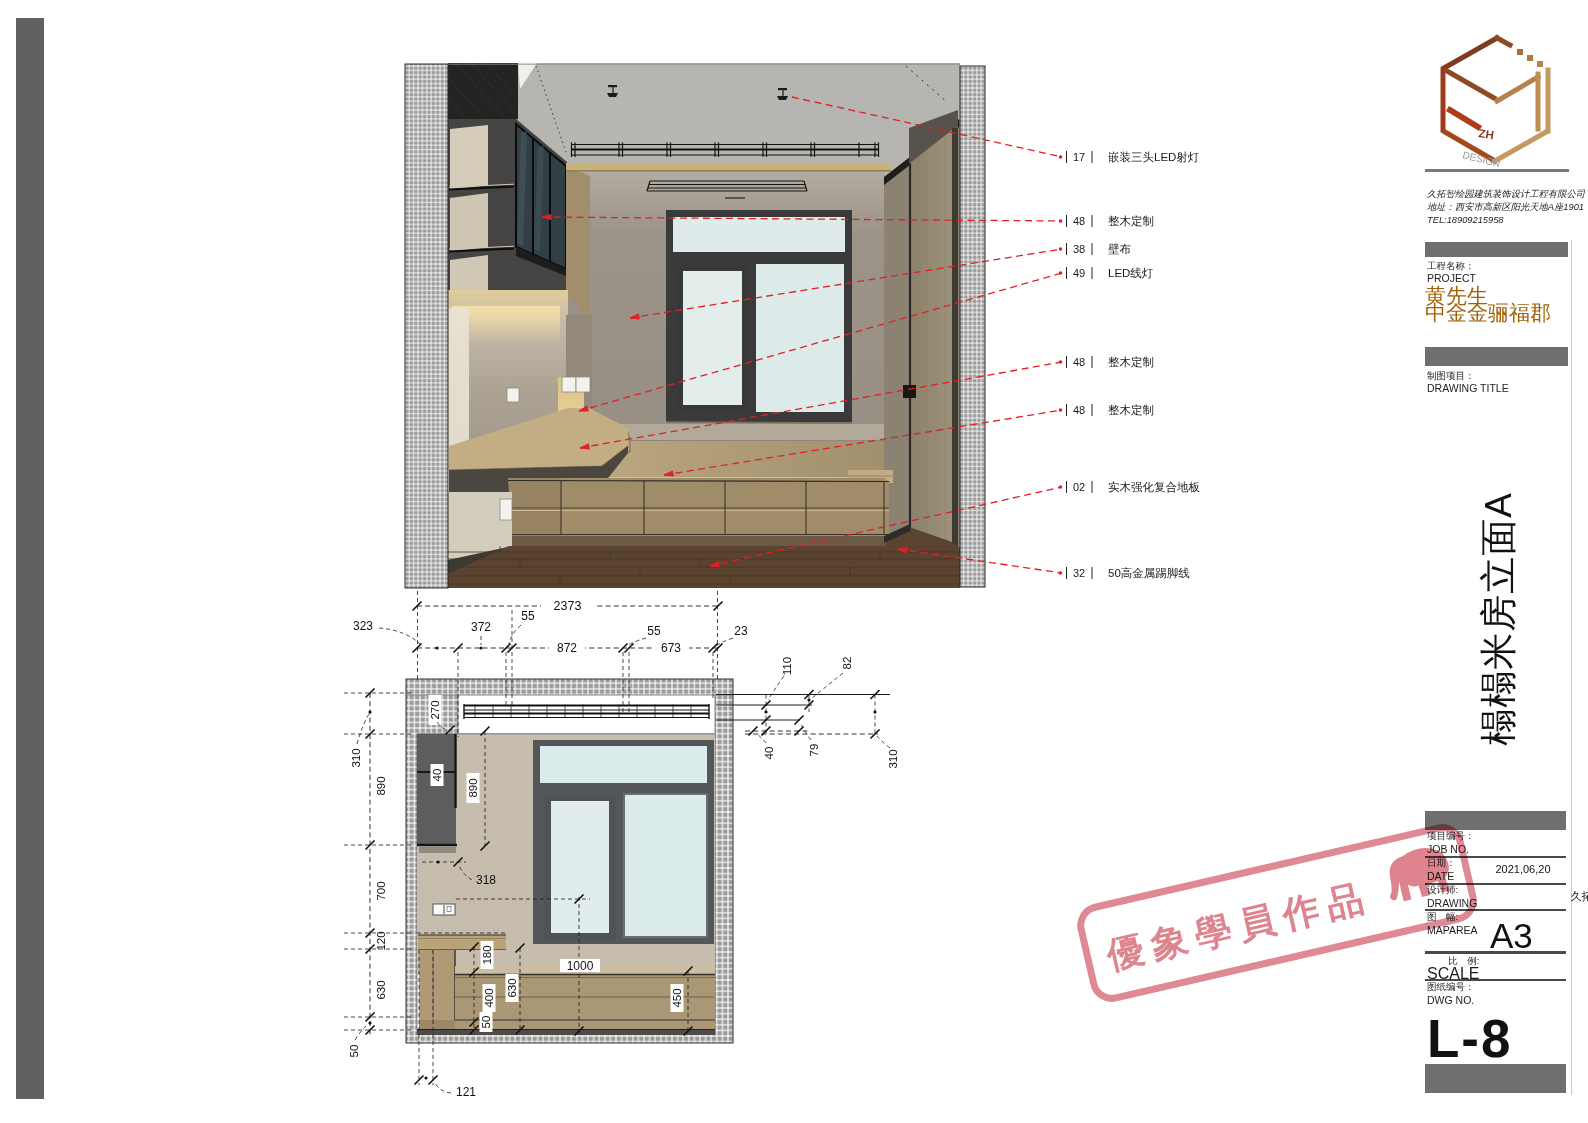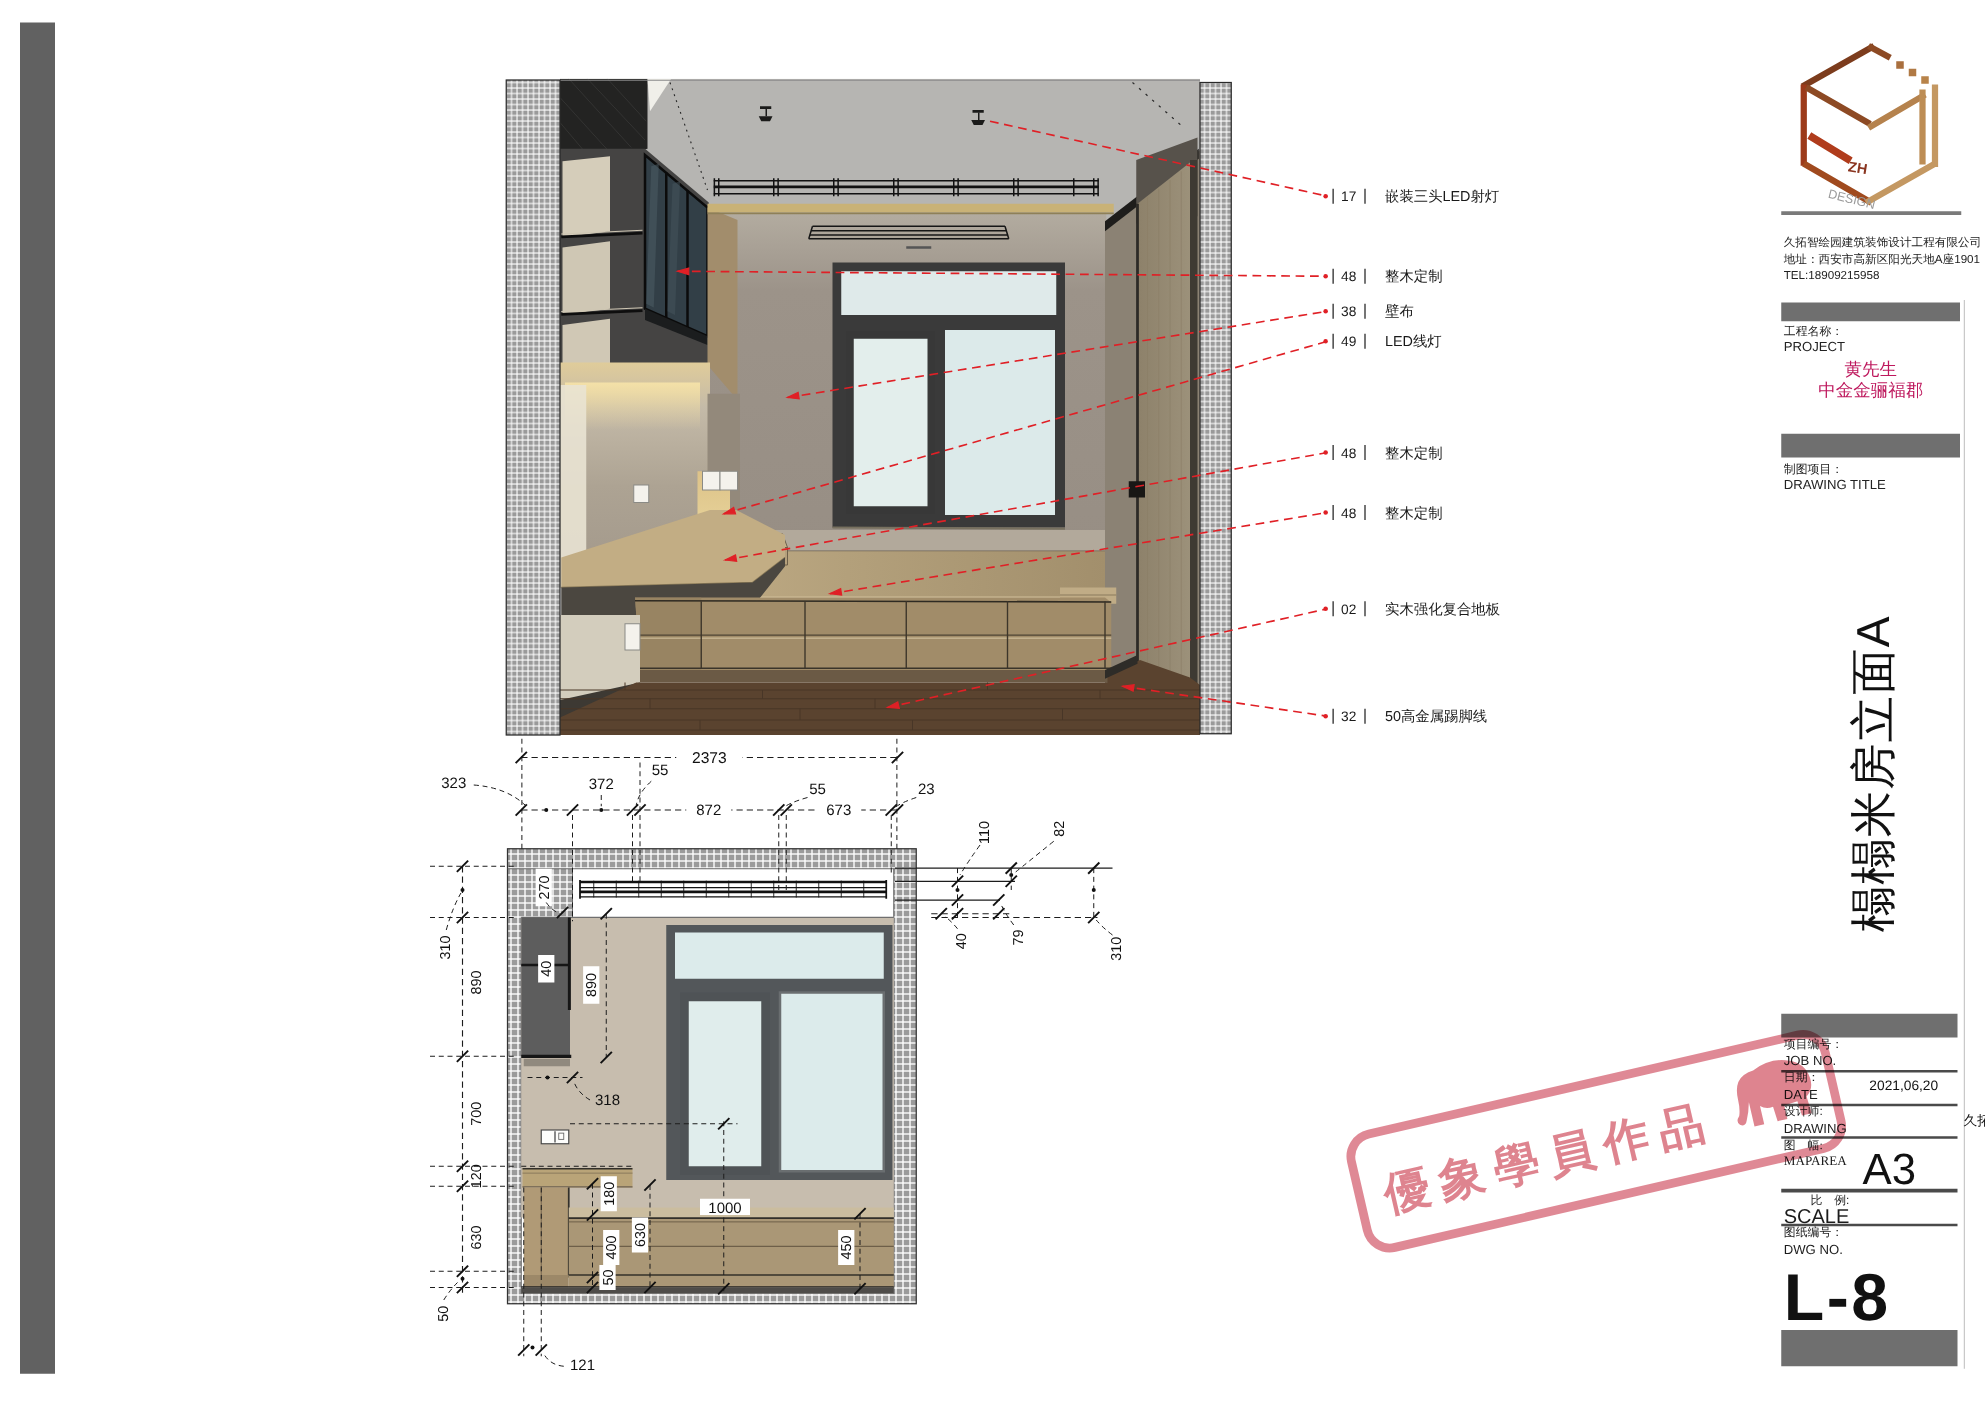--- a/index.html
+++ b/index.html
@@ -579,42 +579,42 @@
 <path d="M 25 107 L 75 136" stroke="#a04a1e" stroke-width="5"></path>
 <path d="M 75 136 L 126 107" stroke="#c49862" stroke-width="5"></path>
 <path d="M 30 85 L 58 102" stroke="#b03c1c" stroke-width="6"></path>
 </g>
 <text x="58" y="112" font-size="11.5" fill="#8a3520" font-weight="bold" transform="rotate(9 58 112)">ZH</text>
 <text x="42" y="133" font-size="10" fill="#9a9a9a" transform="rotate(14 42 133)">DESIGN</text>
 </svg>
 
 <div class="abs" style="left:1425px;top:169px;width:144px;height:3px;background:#7a7a7a;"></div>
 
-<div class="abs" style="left:1427px;top:188px;width:160px;font-size:9.3px;line-height:13px;color:#222;">久拓智绘园建筑装饰设计工程有限公司<br>地址：西安市高新区阳光天地A座1901<br>TEL:18909215958</div>
+<div class="abs" style="left:1427px;top:188px;width:160px;font-size:9.3px;line-height:13px;color:#222;font-style:italic;">久拓智绘园建筑装饰设计工程有限公司<br>地址：西安市高新区阳光天地A座1901<br>TEL:18909215958</div>
 
 <div class="abs" style="left:1425px;top:242px;width:143px;height:15px;background:#6f6f6f;"></div>
 
 <div class="abs" style="left:1427px;top:260px;font-size:9.5px;color:#222;line-height:12px;">工程名称：<br><span style="font-size:10.5px;">PROJECT</span></div>
-<div class="abs" style="left:1425px;top:287px;width:143px;text-align:center;font-size:14px;color:#be185d;line-height:17px;">黄先生<br>中金金骊福郡</div>
+<div class="abs" style="left:1425px;top:287px;width:143px;text-align:left;font-size:21px;color:#a16207;line-height:17px;">黄先生<br>中金金骊福郡</div>
 
 <div class="abs" style="left:1425px;top:347px;width:143px;height:19px;background:#6f6f6f;"></div>
 
 <div class="abs" style="left:1427px;top:369px;font-size:9.5px;color:#222;line-height:13px;">制图项目：<br><span style="font-size:10.5px;">DRAWING TITLE</span></div>
 
 <div class="abs" style="left:1499px;top:615px;width:0;height:0;">
     <div style="position:absolute;left:-150px;top:-21px;width:300px;text-align:center;transform:rotate(-90deg);font-size:37px;color:#111;letter-spacing:1px;white-space:nowrap;">榻榻米房立面A</div>
   </div>
 
 <div class="abs" style="left:1425px;top:811px;width:141px;height:19px;background:#6f6f6f;"></div>
 <div class="abs" style="left:1427px;top:830px;font-size:9.5px;color:#1c1c1c;line-height:12.5px;">项目编号：<br><span style="font-size:10.5px;">JOB NO.</span></div>
 <div class="abs" style="left:1427px;top:857px;font-size:9.5px;color:#1c1c1c;line-height:12.5px;">日期：<br><span style="font-size:10.5px;">DATE</span></div>
 <div class="abs" style="left:1480px;top:863px;width:86px;text-align:center;font-size:11px;color:#111;">2021,06,20</div>
 <div class="abs" style="left:1427px;top:884px;font-size:9.5px;color:#1c1c1c;line-height:12.5px;">设计师:<br><span style="font-size:10.5px;">DRAWING</span></div>
 <div class="abs" style="left:1544px;top:889px;width:86px;text-align:right;font-size:11px;color:#111;">久拓 Design</div>
-<div class="abs" style="left:1427px;top:911px;font-size:9.5px;color:#1c1c1c;line-height:12.5px;font-family:Liberation Serif, serif;">图　幅:<br><span style="font-size:10.5px;">MAPAREA</span></div>
+<div class="abs" style="left:1427px;top:911px;font-size:9.5px;color:#1c1c1c;line-height:12.5px;">图　幅:<br><span style="font-size:10.5px;">MAPAREA</span></div>
 <div class="abs" style="left:1427px;top:955px;font-size:9.5px;color:#1c1c1c;line-height:12.5px;text-align:right;">比　例:<br><span style="font-size:16px;">SCALE</span></div>
 <div class="abs" style="left:1427px;top:981px;font-size:9.5px;color:#1c1c1c;line-height:12.5px;">图纸编号：<br><span style="font-size:10.5px;">DWG NO.</span></div>
 <div class="abs" style="left:1425px;top:856px;width:141px;height:2px;background:#4a4a4a;"></div>
 <div class="abs" style="left:1425px;top:883px;width:141px;height:2px;background:#4a4a4a;"></div>
 <div class="abs" style="left:1425px;top:909px;width:141px;height:2px;background:#4a4a4a;"></div>
 <div class="abs" style="left:1425px;top:951px;width:141px;height:3px;background:#4a4a4a;"></div>
 <div class="abs" style="left:1425px;top:979px;width:141px;height:2px;background:#4a4a4a;"></div>
 <div class="abs" style="left:1490px;top:916px;font-size:35px;color:#111;">A3</div>
 
 <div class="abs" style="left:1427px;top:1008px;font-size:53px;font-weight:bold;color:#111;letter-spacing:2px;">L-8</div>

